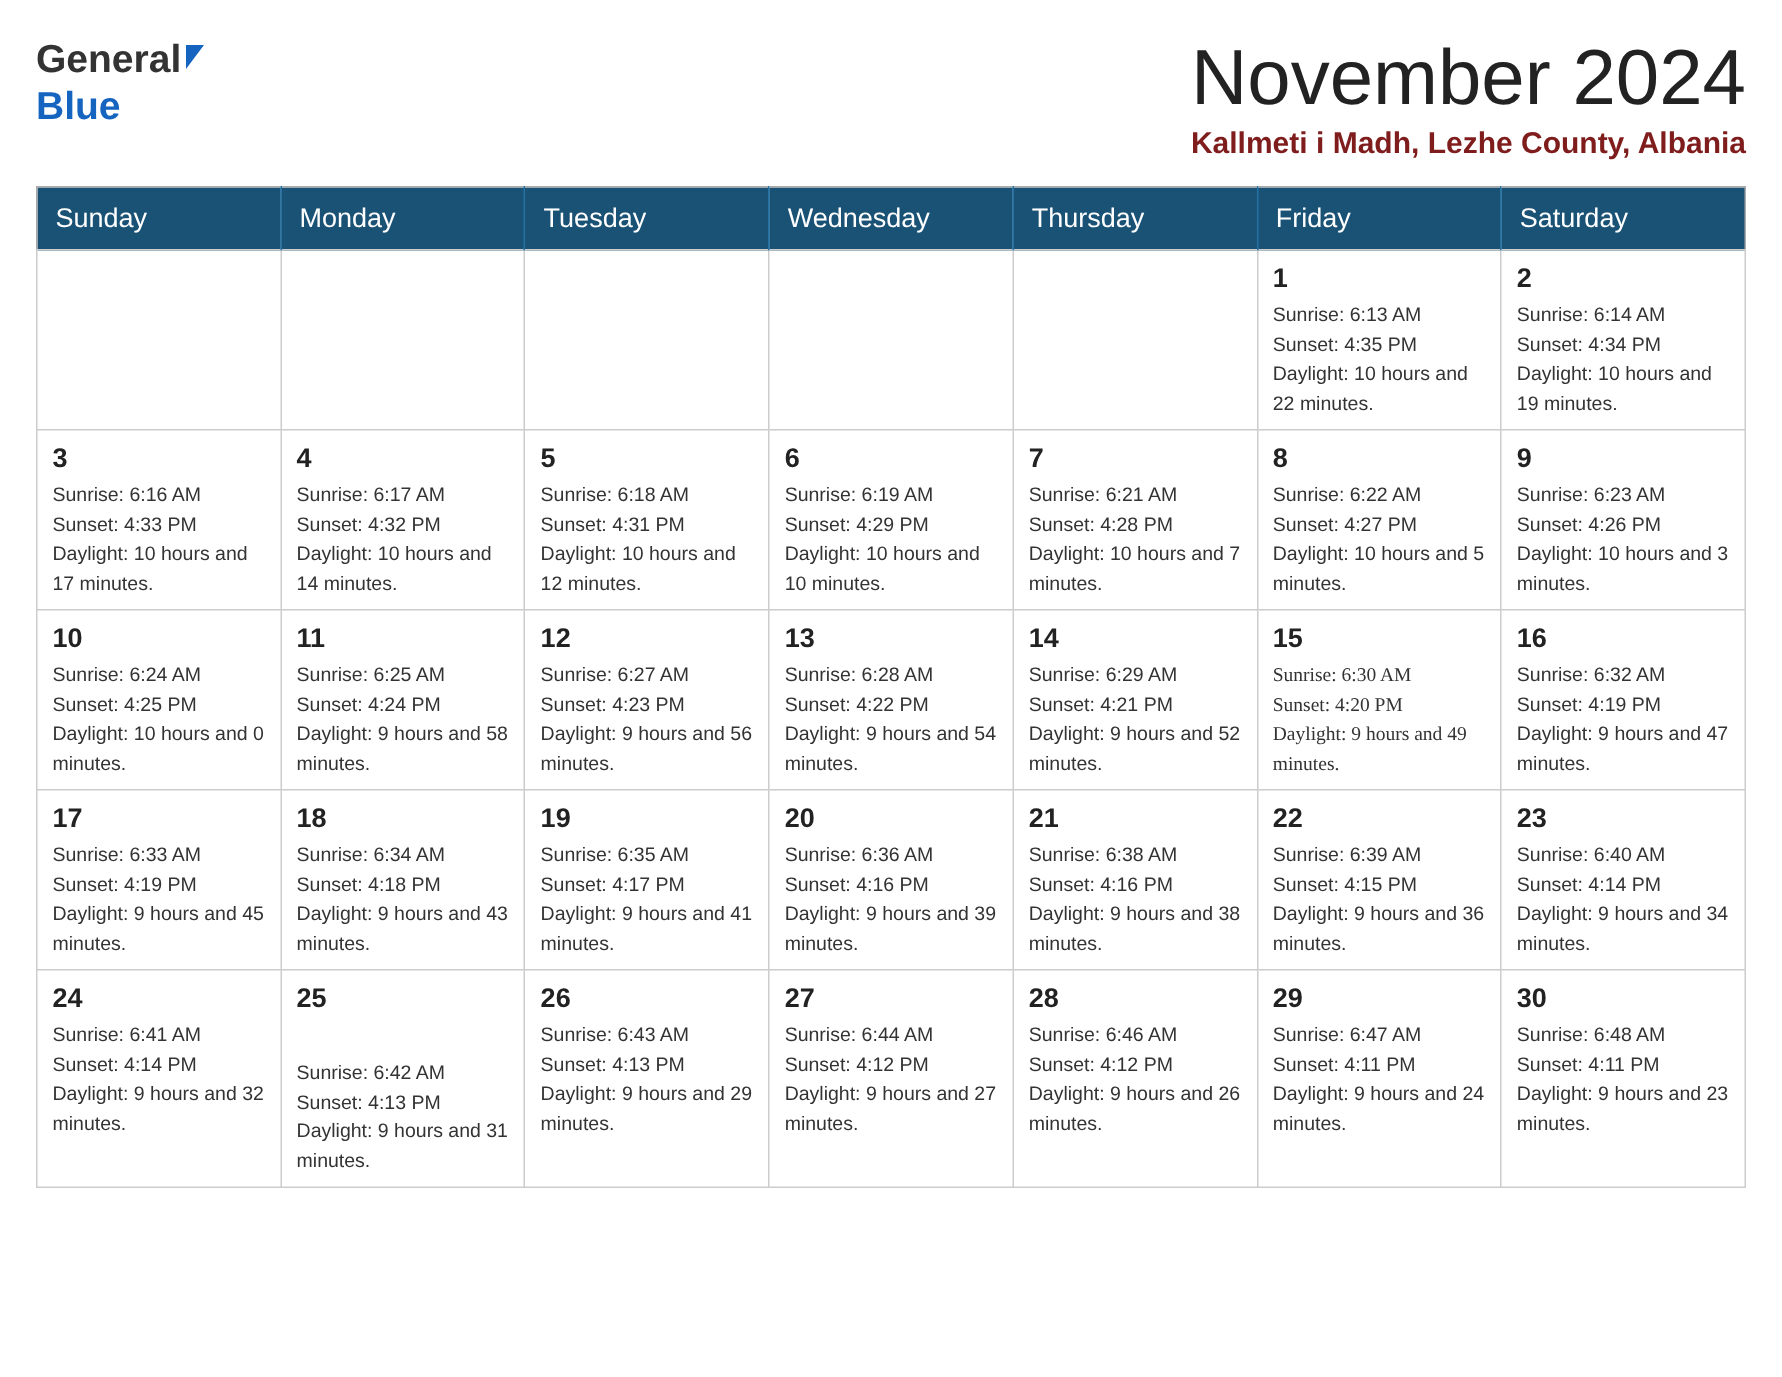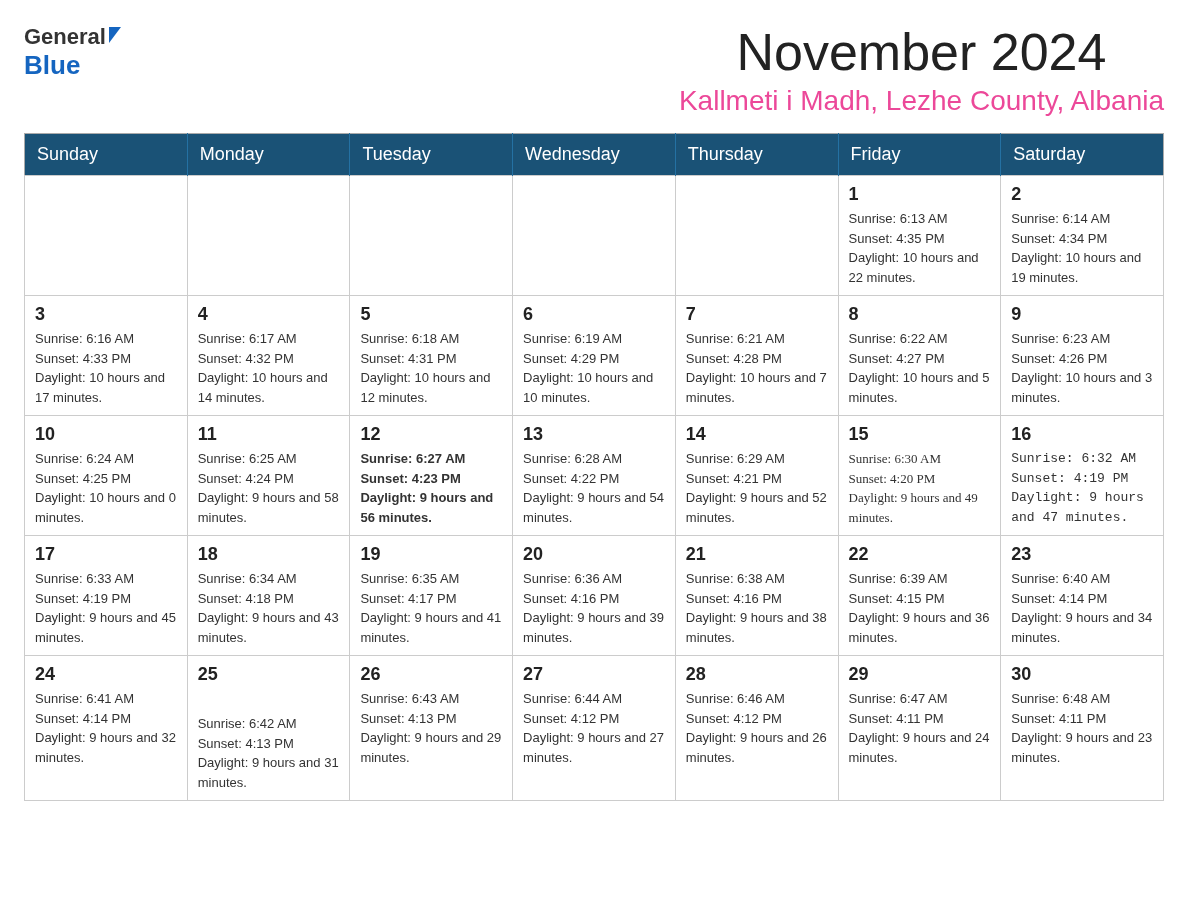--- a/index.html
+++ b/index.html
@@ -15,32 +15,33 @@
       justify-content: space-between;
       align-items: flex-start;
       margin-bottom: 16px;
     }
     .logo {
       display: flex;
       flex-direction: column;
       align-items: flex-start;
     }
     .title-section {
-      text-align: center;
+      text-align: left;
     }
     .month-title {
       font-size: 52px;
       font-weight: normal;
       color: #222;
       line-height: 1.1;
     }
     .location-title {
-      font-size: 28px;
-      color: #ec4899;
+      font-size: 20px;
+      color: #7f1d1d;
       margin-top: 4px;
+      font-weight: bold;
     }
     .calendar {
       width: 100%;
       border-collapse: collapse;
       border: 1px solid #aaa;
     }
     .calendar th {
       background-color: #1a5276;
       color: #fff;
       text-align: left;
@@ -68,21 +69,21 @@
     }
     .day-info {
       font-size: 13px;
       color: #333;
       line-height: 1.5;
     }
     .row-divider {
       border-top: 2px solid #1a5276;
     }
     .logo-line1 {
-      font-size: 22px;
+      font-size: 26px;
       font-weight: bold;
       color: #333;
       display: flex;
       align-items: center;
     }
     .logo-line2 {
       font-size: 26px;
       font-weight: bold;
       color: #1565c0;
     }
@@ -198,21 +199,21 @@
 Daylight: 10 hours and 0 minutes.</div>
         </td>
         <td class="row-divider">
           <span class="day-number">11</span>
           <div class="day-info" style="white-space: pre-line;">Sunrise: 6:25 AM
 Sunset: 4:24 PM
 Daylight: 9 hours and 58 minutes.</div>
         </td>
         <td class="row-divider">
           <span class="day-number">12</span>
-          <div class="day-info" style="white-space: pre-line; font-weight: bold;">Sunrise: 6:27 AM
+          <div class="day-info" style="white-space: pre-line;">Sunrise: 6:27 AM
 Sunset: 4:23 PM
 Daylight: 9 hours and 56 minutes.</div>
         </td>
         <td class="row-divider">
           <span class="day-number">13</span>
           <div class="day-info" style="white-space: pre-line;">Sunrise: 6:28 AM
 Sunset: 4:22 PM
 Daylight: 9 hours and 54 minutes.</div>
         </td>
         <td class="row-divider">
@@ -222,21 +223,21 @@
 Daylight: 9 hours and 52 minutes.</div>
         </td>
         <td class="row-divider">
           <span class="day-number">15</span>
           <div class="day-info" style="white-space: pre-line; font-family: Liberation Serif, serif;">Sunrise: 6:30 AM
 Sunset: 4:20 PM
 Daylight: 9 hours and 49 minutes.</div>
         </td>
         <td class="row-divider">
           <span class="day-number">16</span>
-          <div class="day-info" style="white-space: pre-line; font-family: Liberation Mono, monospace;">Sunrise: 6:32 AM
+          <div class="day-info" style="white-space: pre-line;">Sunrise: 6:32 AM
 Sunset: 4:19 PM
 Daylight: 9 hours and 47 minutes.</div>
         </td>
       </tr>
       <tr>
         <td class="row-divider">
           <span class="day-number">17</span>
           <div class="day-info" style="white-space: pre-line;">Sunrise: 6:33 AM
 Sunset: 4:19 PM
 Daylight: 9 hours and 45 minutes.</div>

